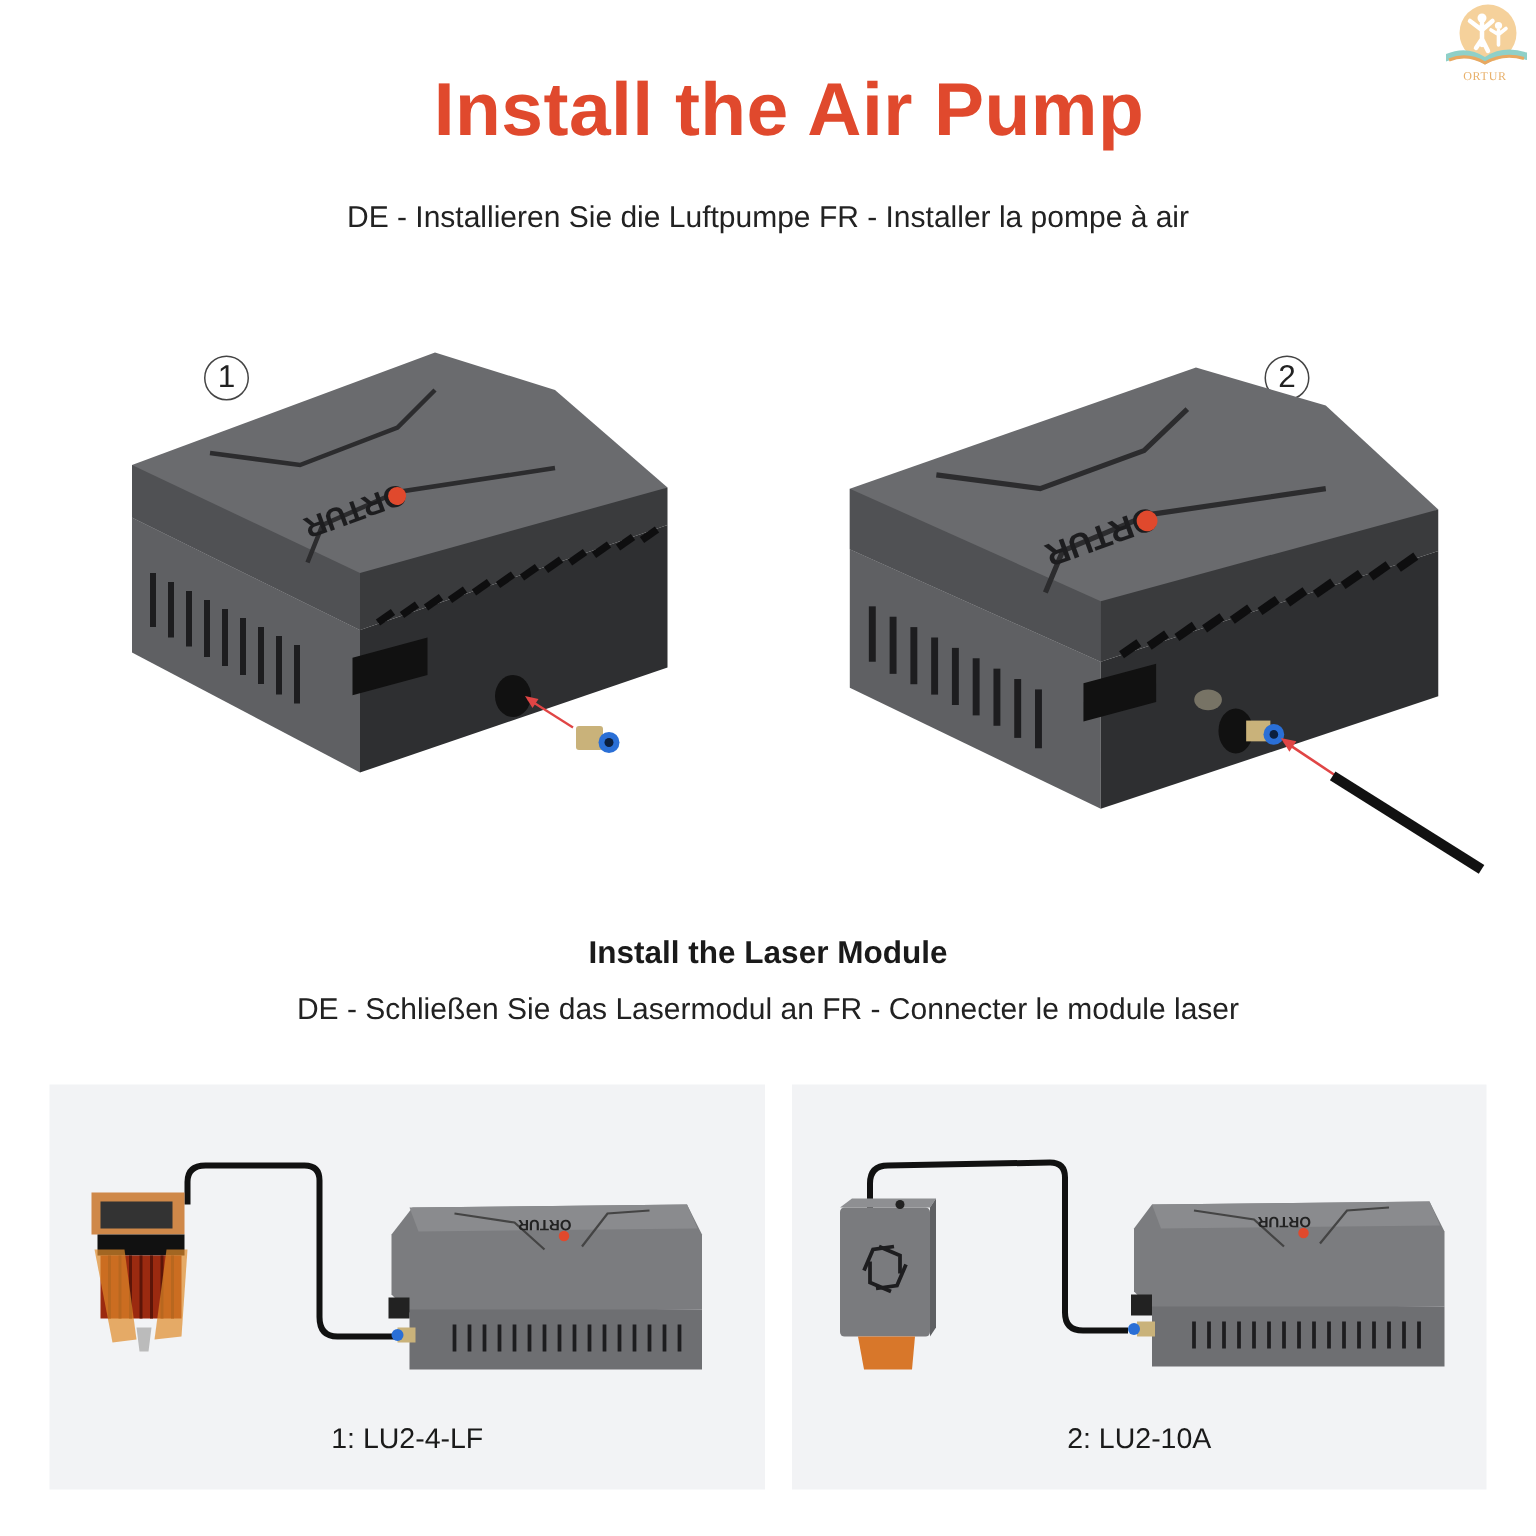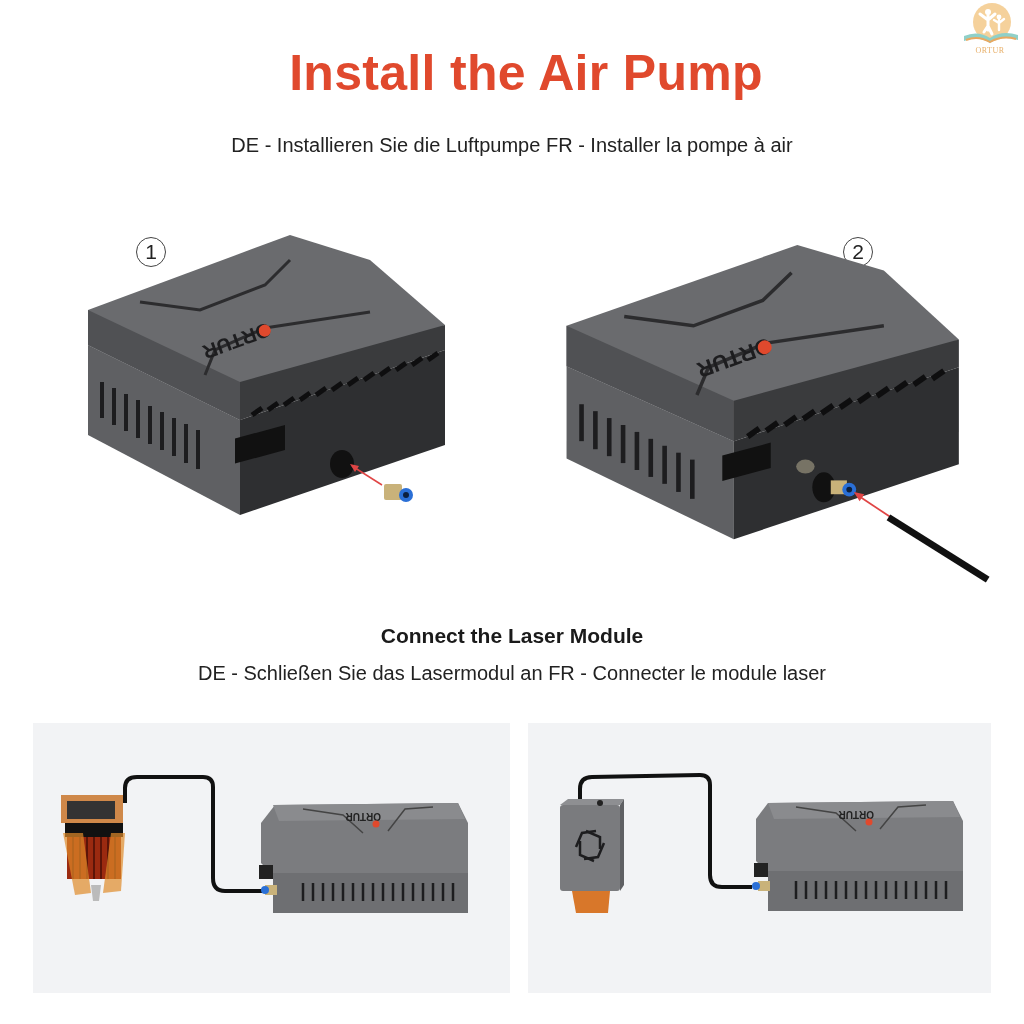--- a/index.html
+++ b/index.html
@@ -141,21 +141,21 @@
   <ellipse cx="212" cy="192" rx="8" ry="6" fill="#fff3c8" opacity="0.35"></ellipse>
   <ellipse cx="228" cy="210" rx="10" ry="13" fill="#111"></ellipse>
   <rect x="234" y="204" width="14" height="12" fill="#c9b27a"></rect>
   <circle cx="250" cy="212" r="6" fill="#2a6fd6"></circle>
   <circle cx="250" cy="212" r="2.5" fill="#0b1f3e"></circle>
   <line x1="286" y1="236" x2="256" y2="216" stroke="#e04545" stroke-width="1.5"></line>
   <polygon points="254,214 263,216 259,222" fill="#e04545"></polygon>
   <line x1="284" y1="236" x2="370" y2="290" stroke="#111" stroke-width="6"></line>
 </svg>
 
-<div class="section-title">Connect the Laser Module</div>
+<div class="section-title">Install the Laser Module</div>
 <div class="section-sub">DE - Schließen Sie das Lasermodul an FR - Connecter le module laser</div>
 
 <div class="panel panel-left">
   <svg style="left:0; top:0;" width="477" height="220" viewBox="0 0 477 220">
 
     <path d="M92 80 L92 65 Q92 54 104 54 L170 54 Q180 54 180 64 L180 155 Q180 168 192 168 L232 168" stroke="#111" stroke-width="4" fill="none"></path>
 
     <rect x="28" y="72" width="62" height="28" fill="#c9742a" opacity="0.85"></rect>
     <rect x="34" y="78" width="48" height="18" fill="#333"></rect>
     <rect x="32" y="100" width="58" height="14" fill="#111"></rect>
@@ -194,20 +194,21 @@
         <line x1="380" y1="160" x2="380" y2="178"></line>
       <line x1="390" y1="160" x2="390" y2="178"></line>
         <line x1="400" y1="160" x2="400" y2="178"></line>
       <line x1="410" y1="160" x2="410" y2="178"></line>
         <line x1="420" y1="160" x2="420" y2="178"></line>
     </g>
     <rect x="226" y="142" width="14" height="14" fill="#222"></rect>
     <rect x="232" y="162" width="12" height="10" fill="#c9b27a"></rect>
     <circle cx="232" cy="167" r="4" fill="#2a6fd6"></circle>
   </svg>
+  <div class="panel-caption">1: LU2-4-LF</div>
 </div>
 
 <div class="panel panel-right">
   <svg style="left:0; top:0;" width="463" height="220" viewBox="0 0 463 220">
     <path d="M52 86 L52 66 Q52 54 64 54 L172 52 Q182 52 182 62 L182 152 Q182 164 194 164 L224 164" stroke="#111" stroke-width="4" fill="none"></path>
 
     <rect x="32" y="82" width="60" height="86" rx="3" fill="#7a7b7e"></rect>
     <polygon points="32,82 40,76 96,76 92,82" fill="#8e8f92"></polygon>
     <polygon points="92,82 96,76 96,162 92,168" fill="#5f6063"></polygon>
     <circle cx="72" cy="80" r="3" fill="#222"></circle>
@@ -240,13 +241,14 @@
         <line x1="378" y1="158" x2="378" y2="176"></line>
       <line x1="388" y1="158" x2="388" y2="176"></line>
         <line x1="398" y1="158" x2="398" y2="176"></line>
       <line x1="408" y1="158" x2="408" y2="176"></line>
         <line x1="418" y1="158" x2="418" y2="176"></line>
     </g>
     <rect x="226" y="140" width="14" height="14" fill="#222"></rect>
     <rect x="230" y="158" width="12" height="10" fill="#c9b27a"></rect>
     <circle cx="228" cy="163" r="4" fill="#2a6fd6"></circle>
   </svg>
+  <div class="panel-caption">2: LU2-10A</div>
 </div>
 
 </body></html>

